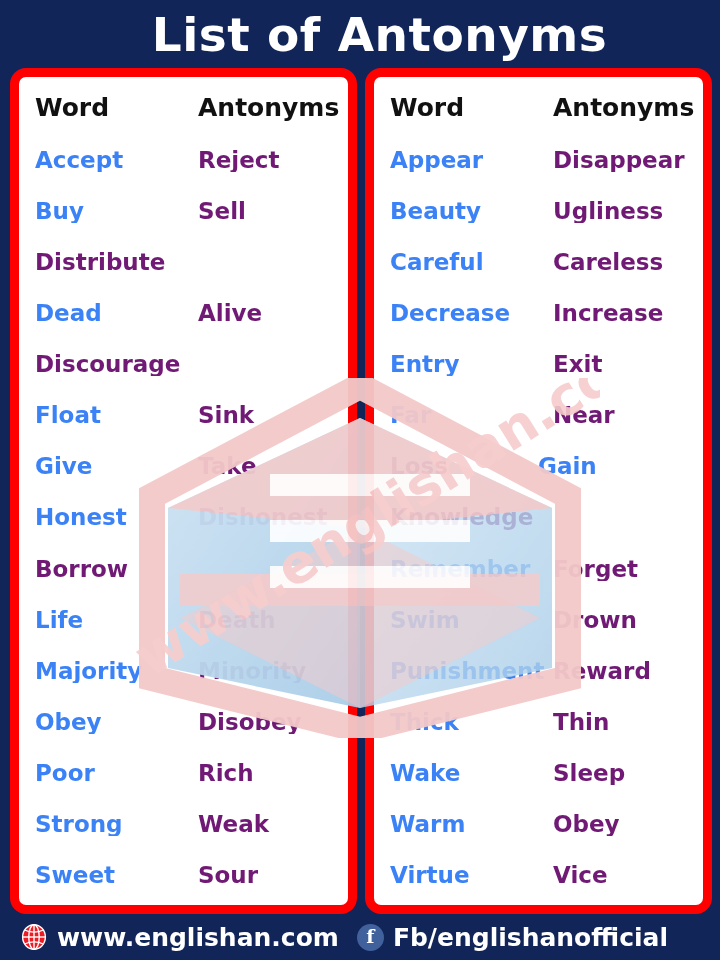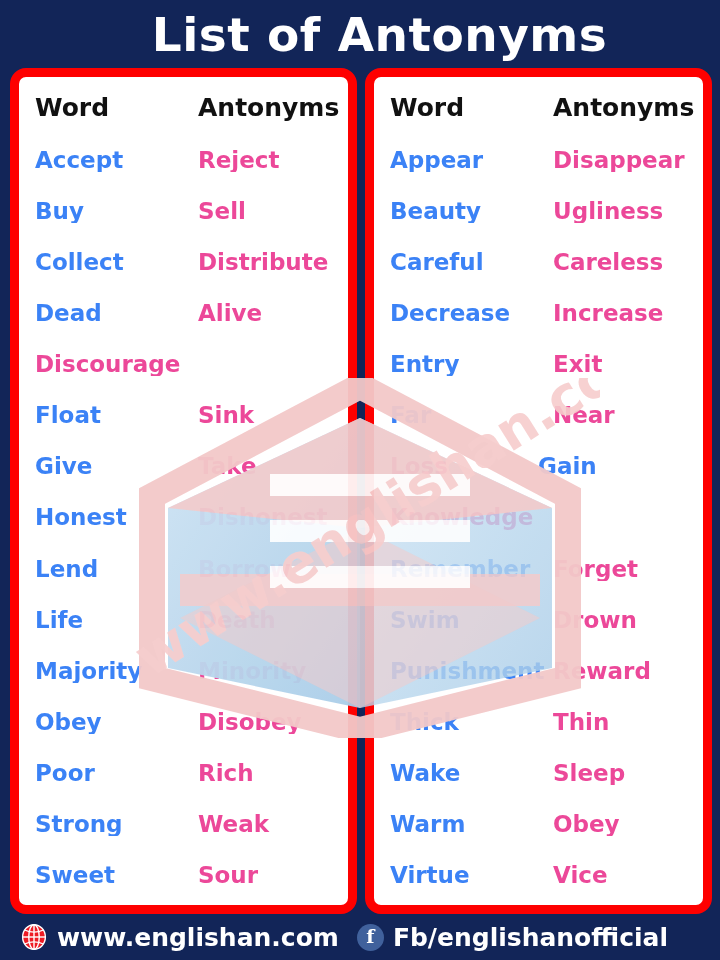--- a/index.html
+++ b/index.html
@@ -102,21 +102,21 @@
     font-size: 23px;
     line-height: 1.05;
     white-space: nowrap;
     overflow: hidden;
   }
   .c-word     { width: 163px; flex: 0 0 163px; }
   .c-antonym  { flex: 1 1 auto; }
 
   .row.header .cell { color: #111111; font-size: 25px; }
   .row.entry .c-word    { color: #3b82f6; }
-  .row.entry .c-antonym { color: #ec4899; }
+  .row.entry .c-antonym { color: #701a75; }
 
   .cell.small { font-size: 23px; }
 
   
   #footer {
     flex: 0 0 46px;
     height: 46px;
     display: flex;
     align-items: center;
     padding-left: 20px;
@@ -177,21 +177,20 @@
           </div>
           <div class="row entry">
             <div class="cell c-word">Accept</div>
             <div class="cell c-antonym">Reject</div>
           </div>
           <div class="row entry">
             <div class="cell c-word">Buy</div>
             <div class="cell c-antonym">Sell</div>
           </div>
           <div class="row entry">
-            <div class="cell c-word">Collect</div>
             <div class="cell c-antonym">Distribute</div>
           </div>
           <div class="row entry">
             <div class="cell c-word">Dead</div>
             <div class="cell c-antonym">Alive</div>
           </div>
           <div class="row entry">
             <div class="cell c-antonym">Discourage</div>
           </div>
           <div class="row entry">
@@ -200,21 +199,20 @@
           </div>
           <div class="row entry">
             <div class="cell c-word">Give</div>
             <div class="cell c-antonym">Take</div>
           </div>
           <div class="row entry">
             <div class="cell c-word">Honest</div>
             <div class="cell c-antonym">Dishonest</div>
           </div>
           <div class="row entry">
-            <div class="cell c-word">Lend</div>
             <div class="cell c-antonym">Borrow</div>
           </div>
           <div class="row entry">
             <div class="cell c-word">Life</div>
             <div class="cell c-antonym">Death</div>
           </div>
           <div class="row entry">
             <div class="cell c-word">Majority</div>
             <div class="cell c-antonym">Minority</div>
           </div>

